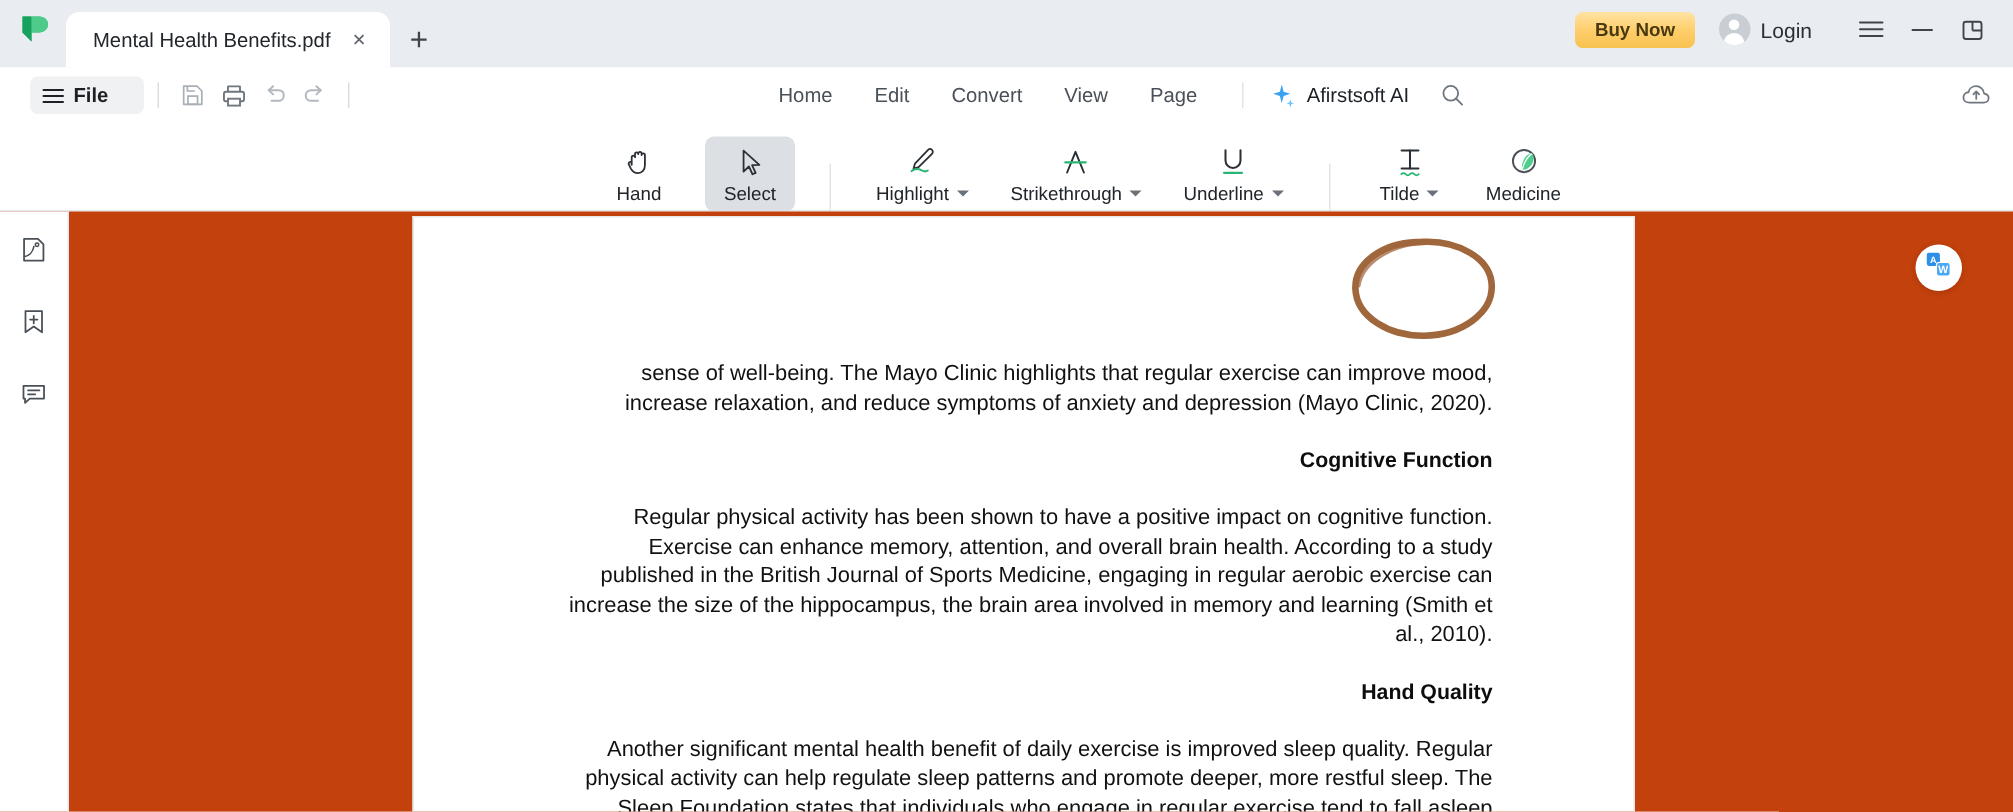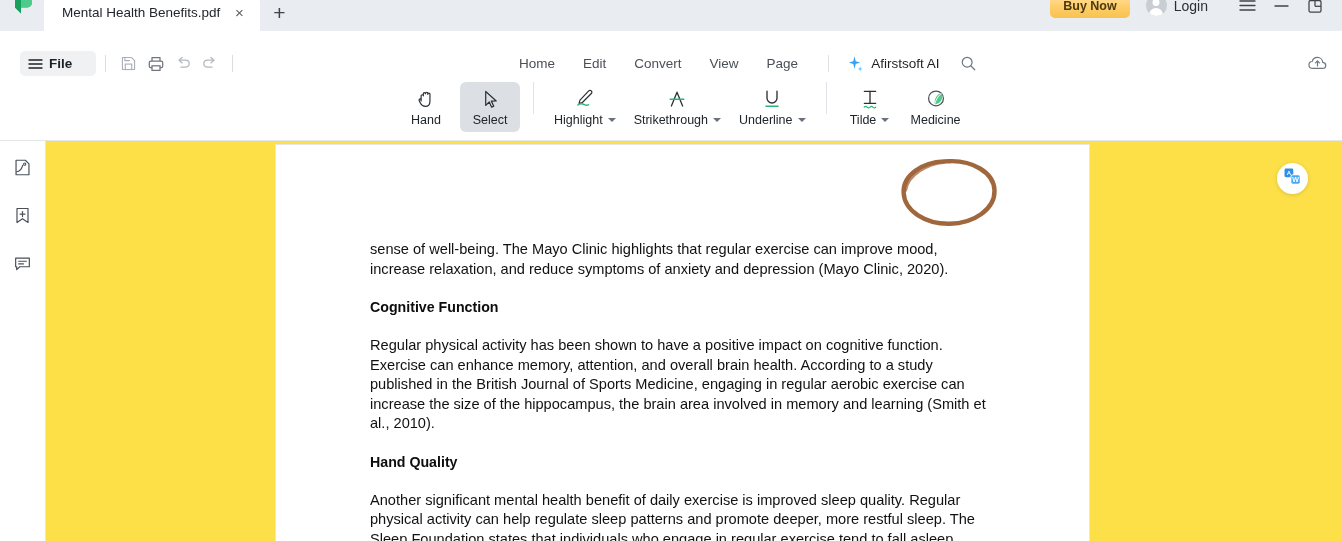--- a/index.html
+++ b/index.html
@@ -6,21 +6,21 @@
   html, body {
     width: 1342px; height: 541px;
     overflow: hidden;
     background: #ffffff;
     font-family: "Liberation Sans", sans-serif;
   }
 
   
   .titlebar {
     position: absolute; left: 0; top: 0;
-    width: 1342px; height: 31px;
+    width: 1342px; height: 45px;
     background: #e9edf1;
     display: flex; align-items: flex-end;
   }
   .app-logo {
     width: 44px; height: 45px;
     display: flex; align-items: center; justify-content: center;
     padding-bottom: 8px;
   }
   .tab {
     height: 37px;
@@ -147,21 +147,21 @@
   
   .ribbon {
     position: absolute; left: 0; top: 82px;
     width: 1342px; height: 59px;
     background: #ffffff;
     border-bottom: 1px solid #e4e7ea;
   }
   .tools {
     position: absolute; left: 396px; top: 0;
     height: 59px;
-    display: flex; align-items: flex-start; gap: 4px;
+    display: flex; align-items: flex-end; gap: 14px;
   }
   .tool {
     position: relative;
     min-width: 60px; height: 50px;
     border-radius: 6px;
     display: flex; flex-direction: column;
     align-items: center; justify-content: center;
     gap: 2px;
     padding: 0 7px;
     cursor: pointer;
@@ -190,21 +190,22 @@
     left: 899px; top: 75px;
     width: 100px; height: 70px;
     pointer-events: none;
     z-index: 40;
   }
 
   
   .workspace {
     position: absolute; left: 0; top: 141px;
     width: 1342px; height: 400px;
-    background: #fde047;
+    background: #c2410c;
+    text-align: right;
   }
   .leftrail {
     position: absolute; left: 0; top: 0;
     width: 46px; height: 400px;
     background: #ffffff;
     border-right: 1px solid #e4e7ea;
     display: flex; flex-direction: column;
     align-items: center;
     padding-top: 13px; gap: 18px;
   }

